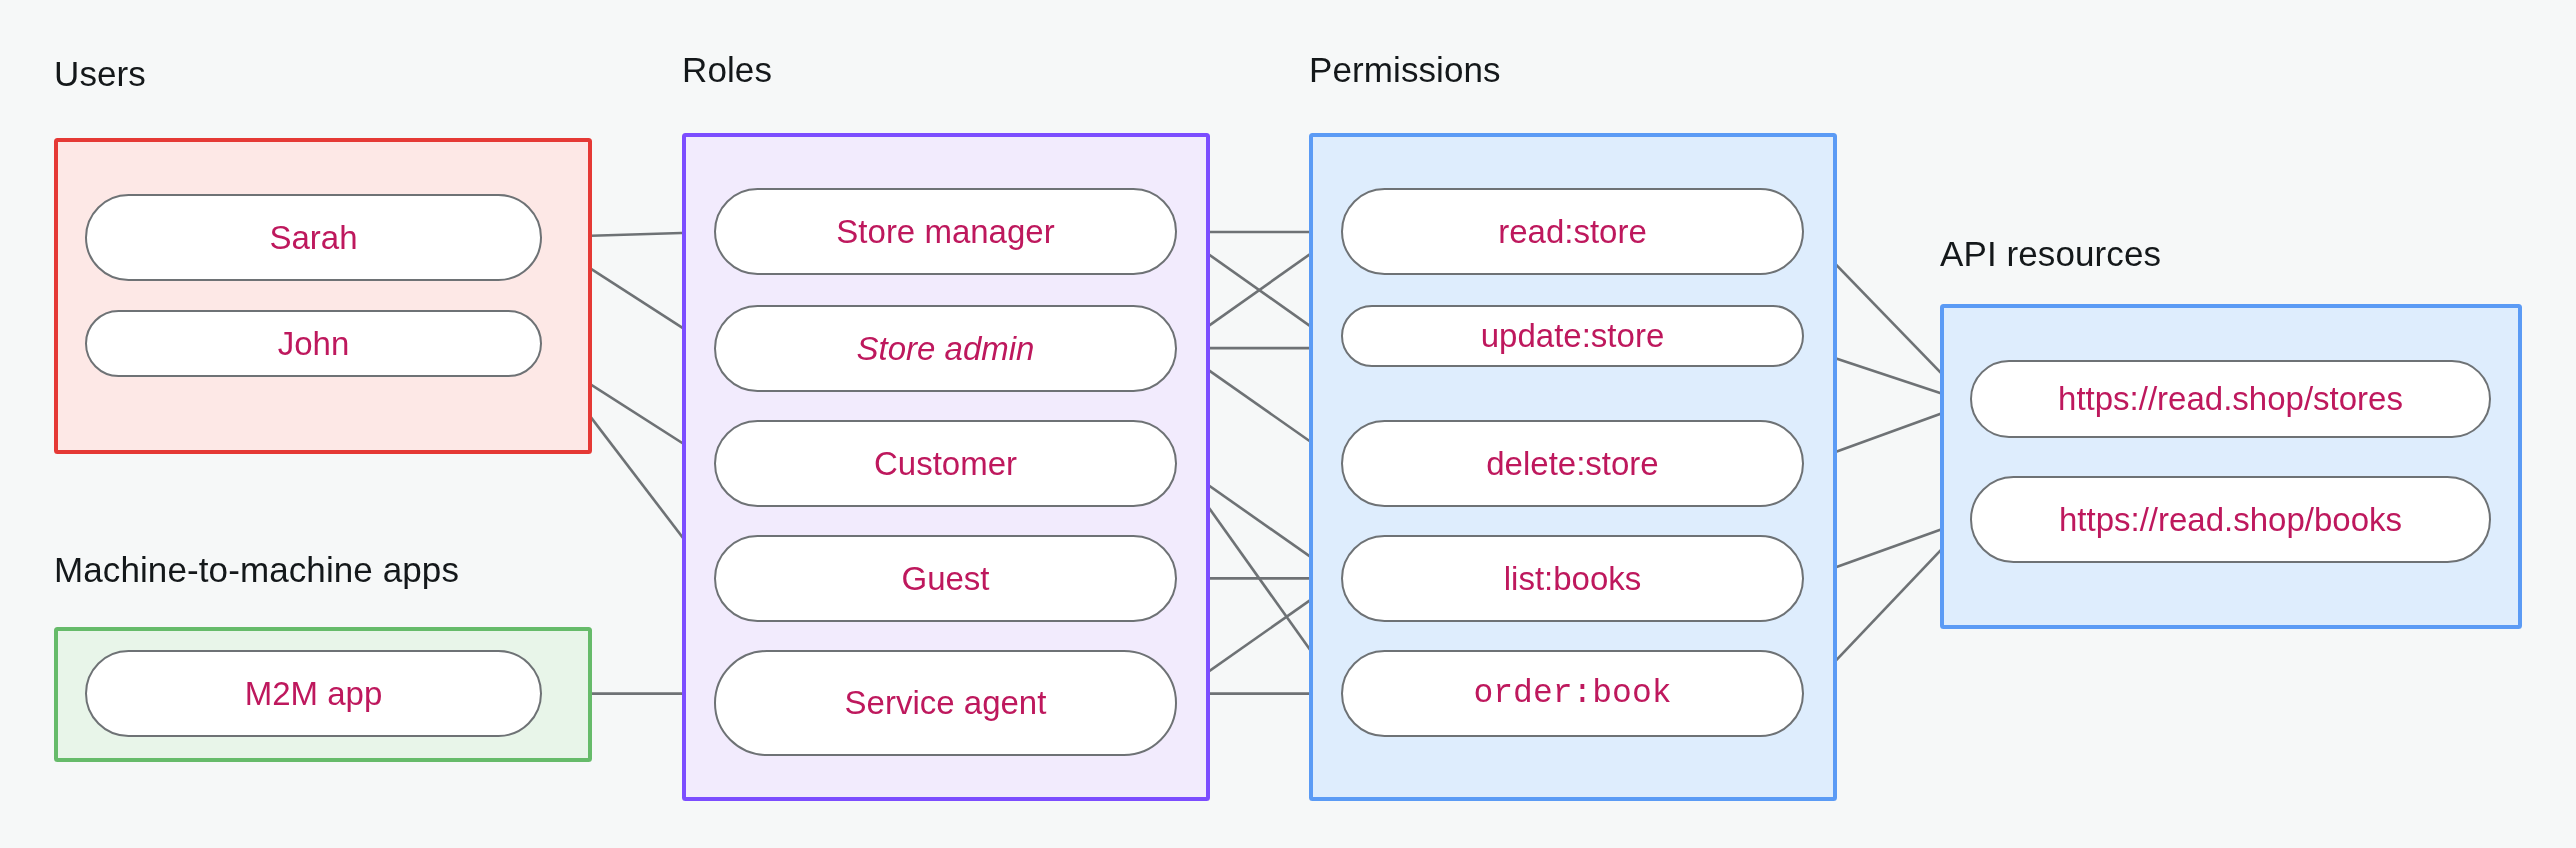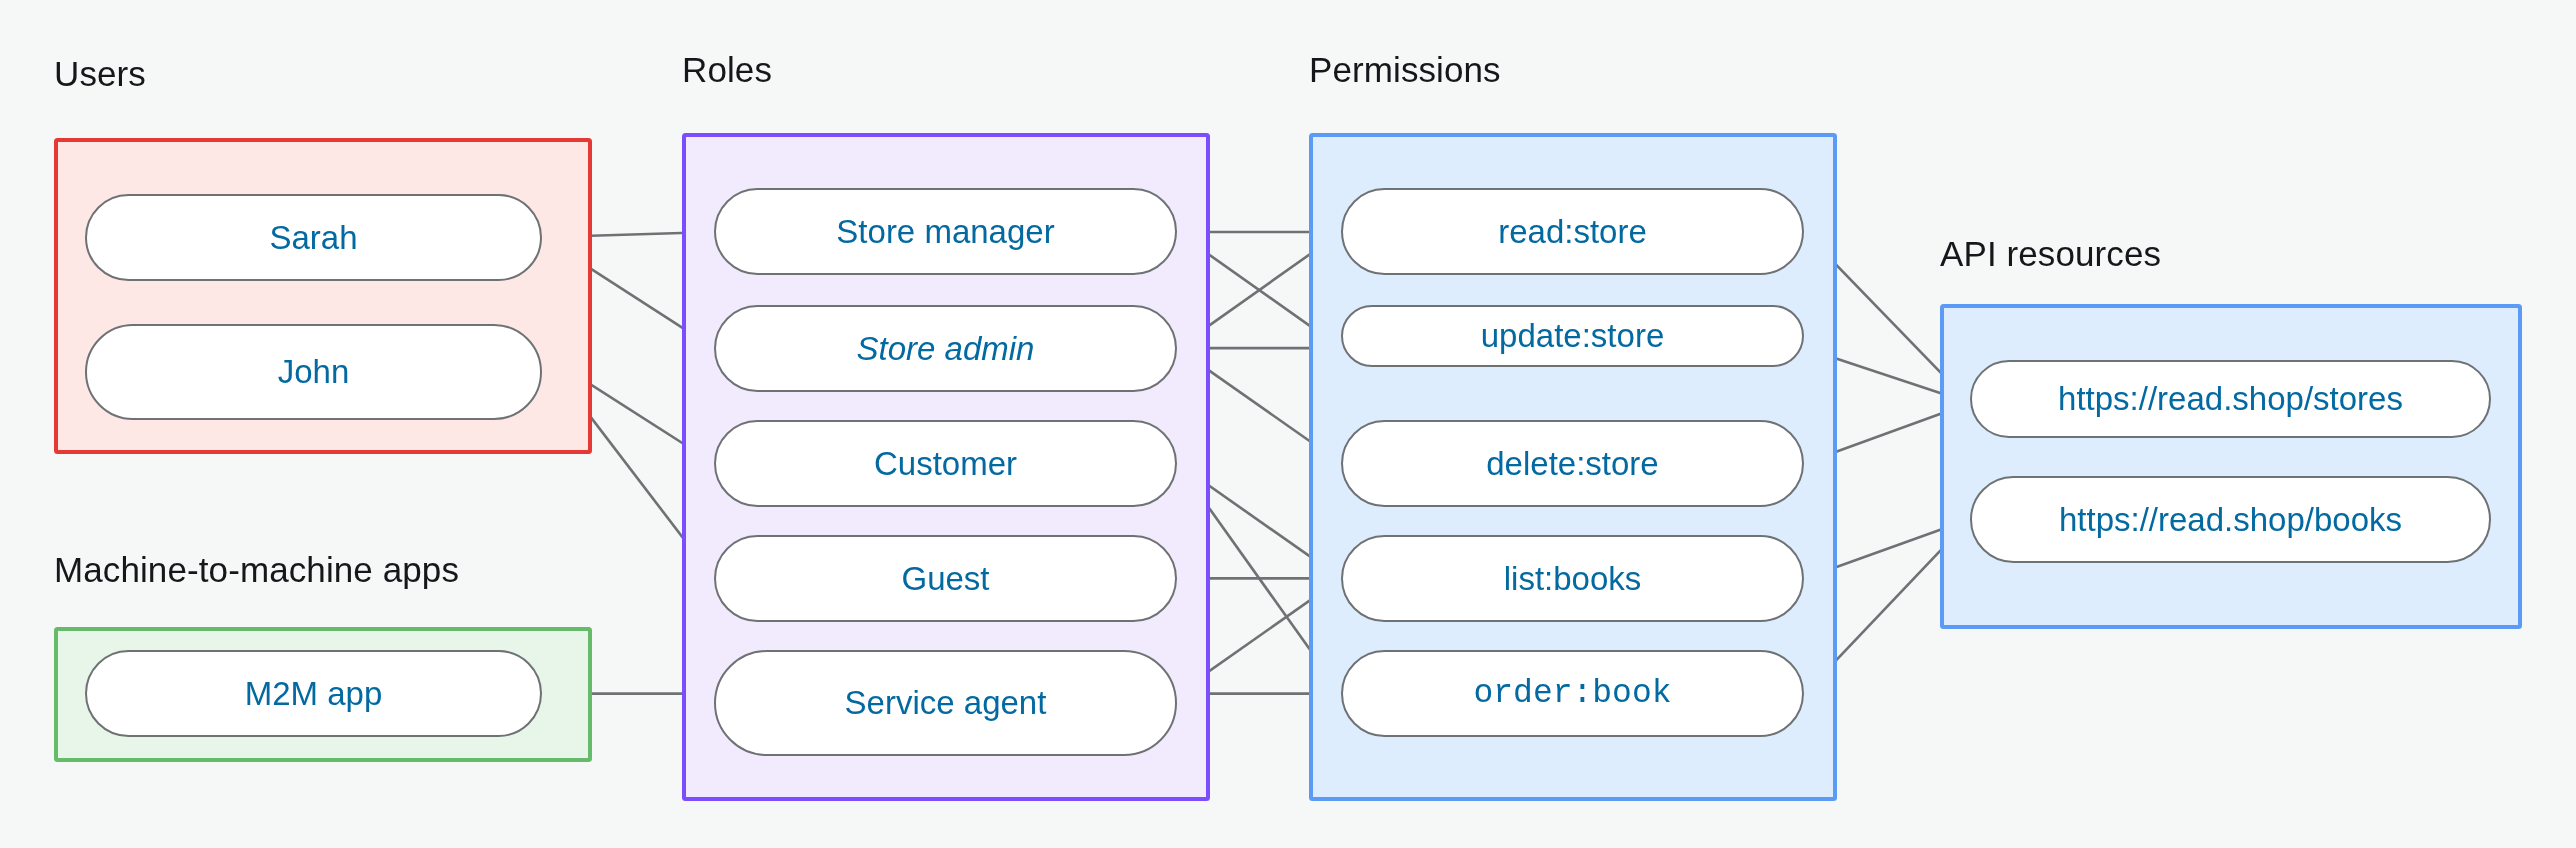--- a/index.html
+++ b/index.html
@@ -48,21 +48,21 @@
   .node {
     position: absolute;
     box-sizing: border-box;
     background: #FFFFFF;
     border: 2.6px solid #6E7275;
     border-radius: 872px;
     display: flex;
     align-items: center;
     justify-content: center;
     font-size: 33px;
-    color: #0369a1;
+    color: #be185d;
     white-space: nowrap;
   }
 </style>
 </head>
 <body>
 
 <div id="stage" style="width: 2576px; height: 848px; background: rgb(246, 248, 248);">
   <svg id="edges" width="2576" height="848" viewBox="0 0 2952 972" style="z-index: 1;">
       <line x1="621" y1="272" x2="818" y2="266" stroke="#6E7275" stroke-width="3"></line>
       <line x1="621" y1="272" x2="818" y2="399" stroke="#6E7275" stroke-width="3"></line>
@@ -94,21 +94,21 @@
       <circle cx="1537" cy="531" r="11" fill="#6E7275"></circle>
       <circle cx="1537" cy="663" r="11" fill="#6E7275"></circle>
       <circle cx="1537" cy="795" r="11" fill="#6E7275"></circle>
       <circle cx="2258" cy="462" r="11" fill="#6E7275"></circle>
       <circle cx="2258" cy="595" r="11" fill="#6E7275"></circle>
     </svg>
   <div id="groups-layer" style="position: absolute; left: 0px; top: 0px; width: 2576px; height: 848px; z-index: 2;">
       <div class="group-label" style="left: 54px; top: 54px; text-align: center;">Users</div>
       <div class="group-box grp-users" style="left: 54px; top: 138px; width: 538px; height: 316px; border-color: rgb(229, 57, 53);"></div>
       <div class="node" style="left: 85px; top: 194px; width: 457px; height: 87px;">Sarah</div>
-      <div class="node" style="left: 85px; top: 324px; width: 457px; height: 96px;">John</div>
+      <div class="node" style="left: 85px; top: 310px; width: 457px; height: 67px;">John</div>
       <div class="group-label" style="left: 54px; top: 550px;">Machine-to-machine apps</div>
       <div class="group-box grp-m2m" style="left: 54px; top: 627px; width: 538px; height: 135px; border-color: rgb(102, 187, 106);"></div>
       <div class="node" style="left: 85px; top: 650px; width: 457px; height: 87px;">M2M app</div>
       <div class="group-label" style="left: 682px; top: 50px;">Roles</div>
       <div class="group-box grp-roles" style="left: 682px; top: 133px; width: 528px; height: 668px; border-color: rgb(124, 77, 255);"></div>
       <div class="node" style="left: 714px; top: 188px; width: 463px; height: 87px;">Store manager</div>
       <div class="node" style="left: 714px; top: 305px; width: 463px; height: 87px; font-style: italic;">Store admin</div>
       <div class="node" style="left: 714px; top: 535px; width: 463px; height: 87px;">Guest</div>
       <div class="node" style="left: 714px; top: 420px; width: 463px; height: 87px;">Customer</div>
       <div class="node" style="left: 714px; top: 650px; width: 463px; height: 106px;">Service agent</div>

